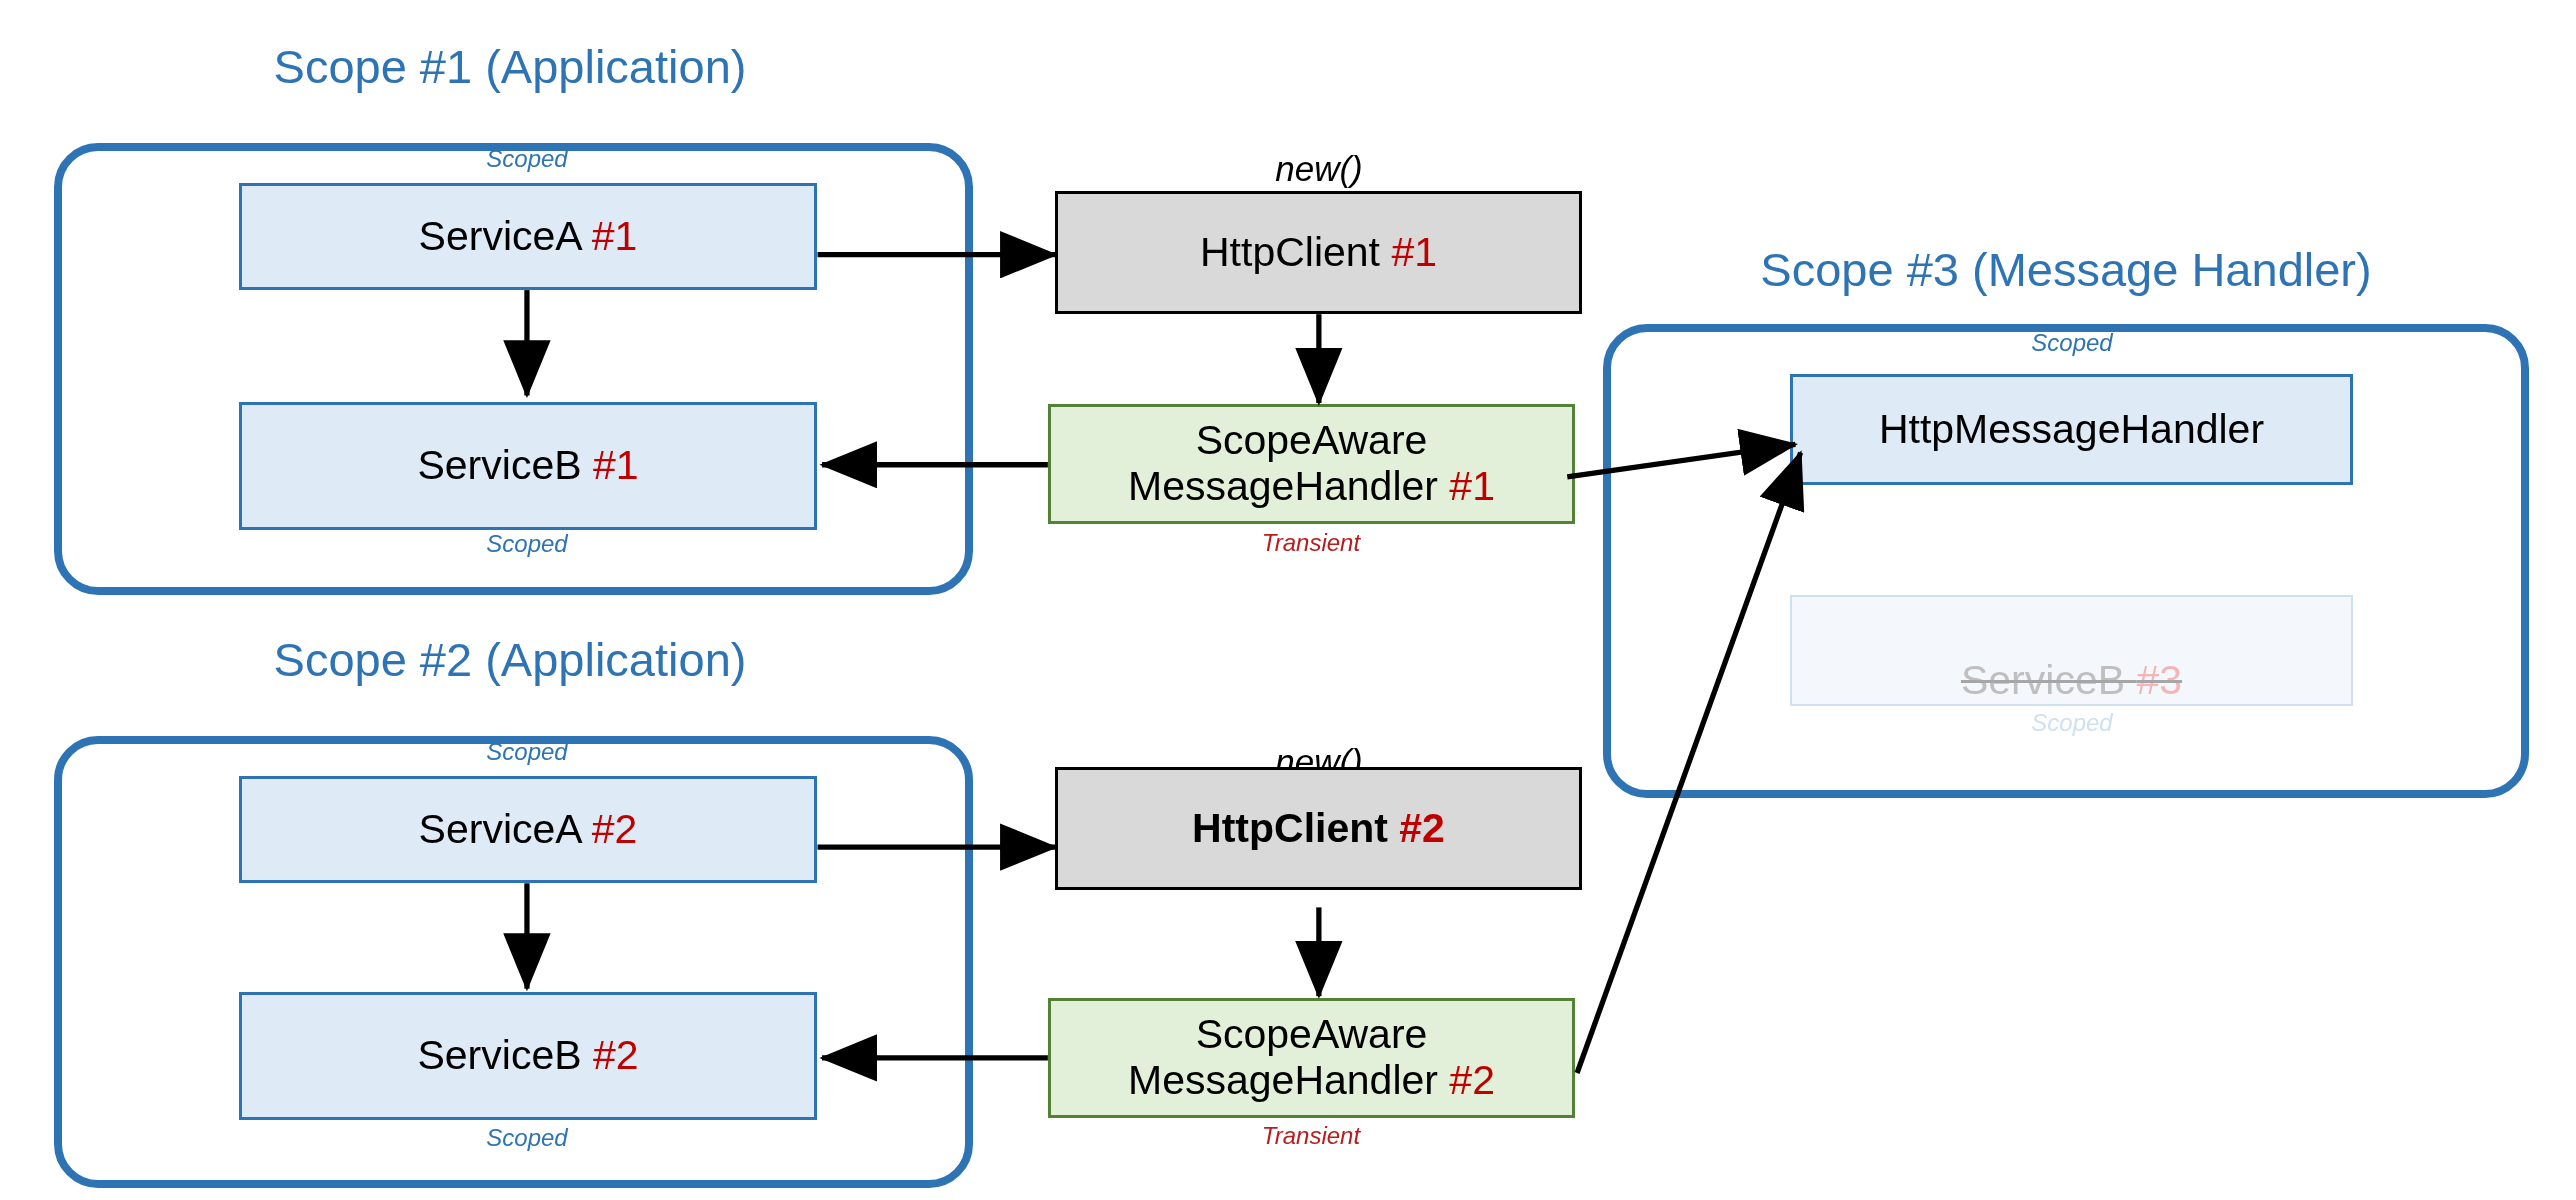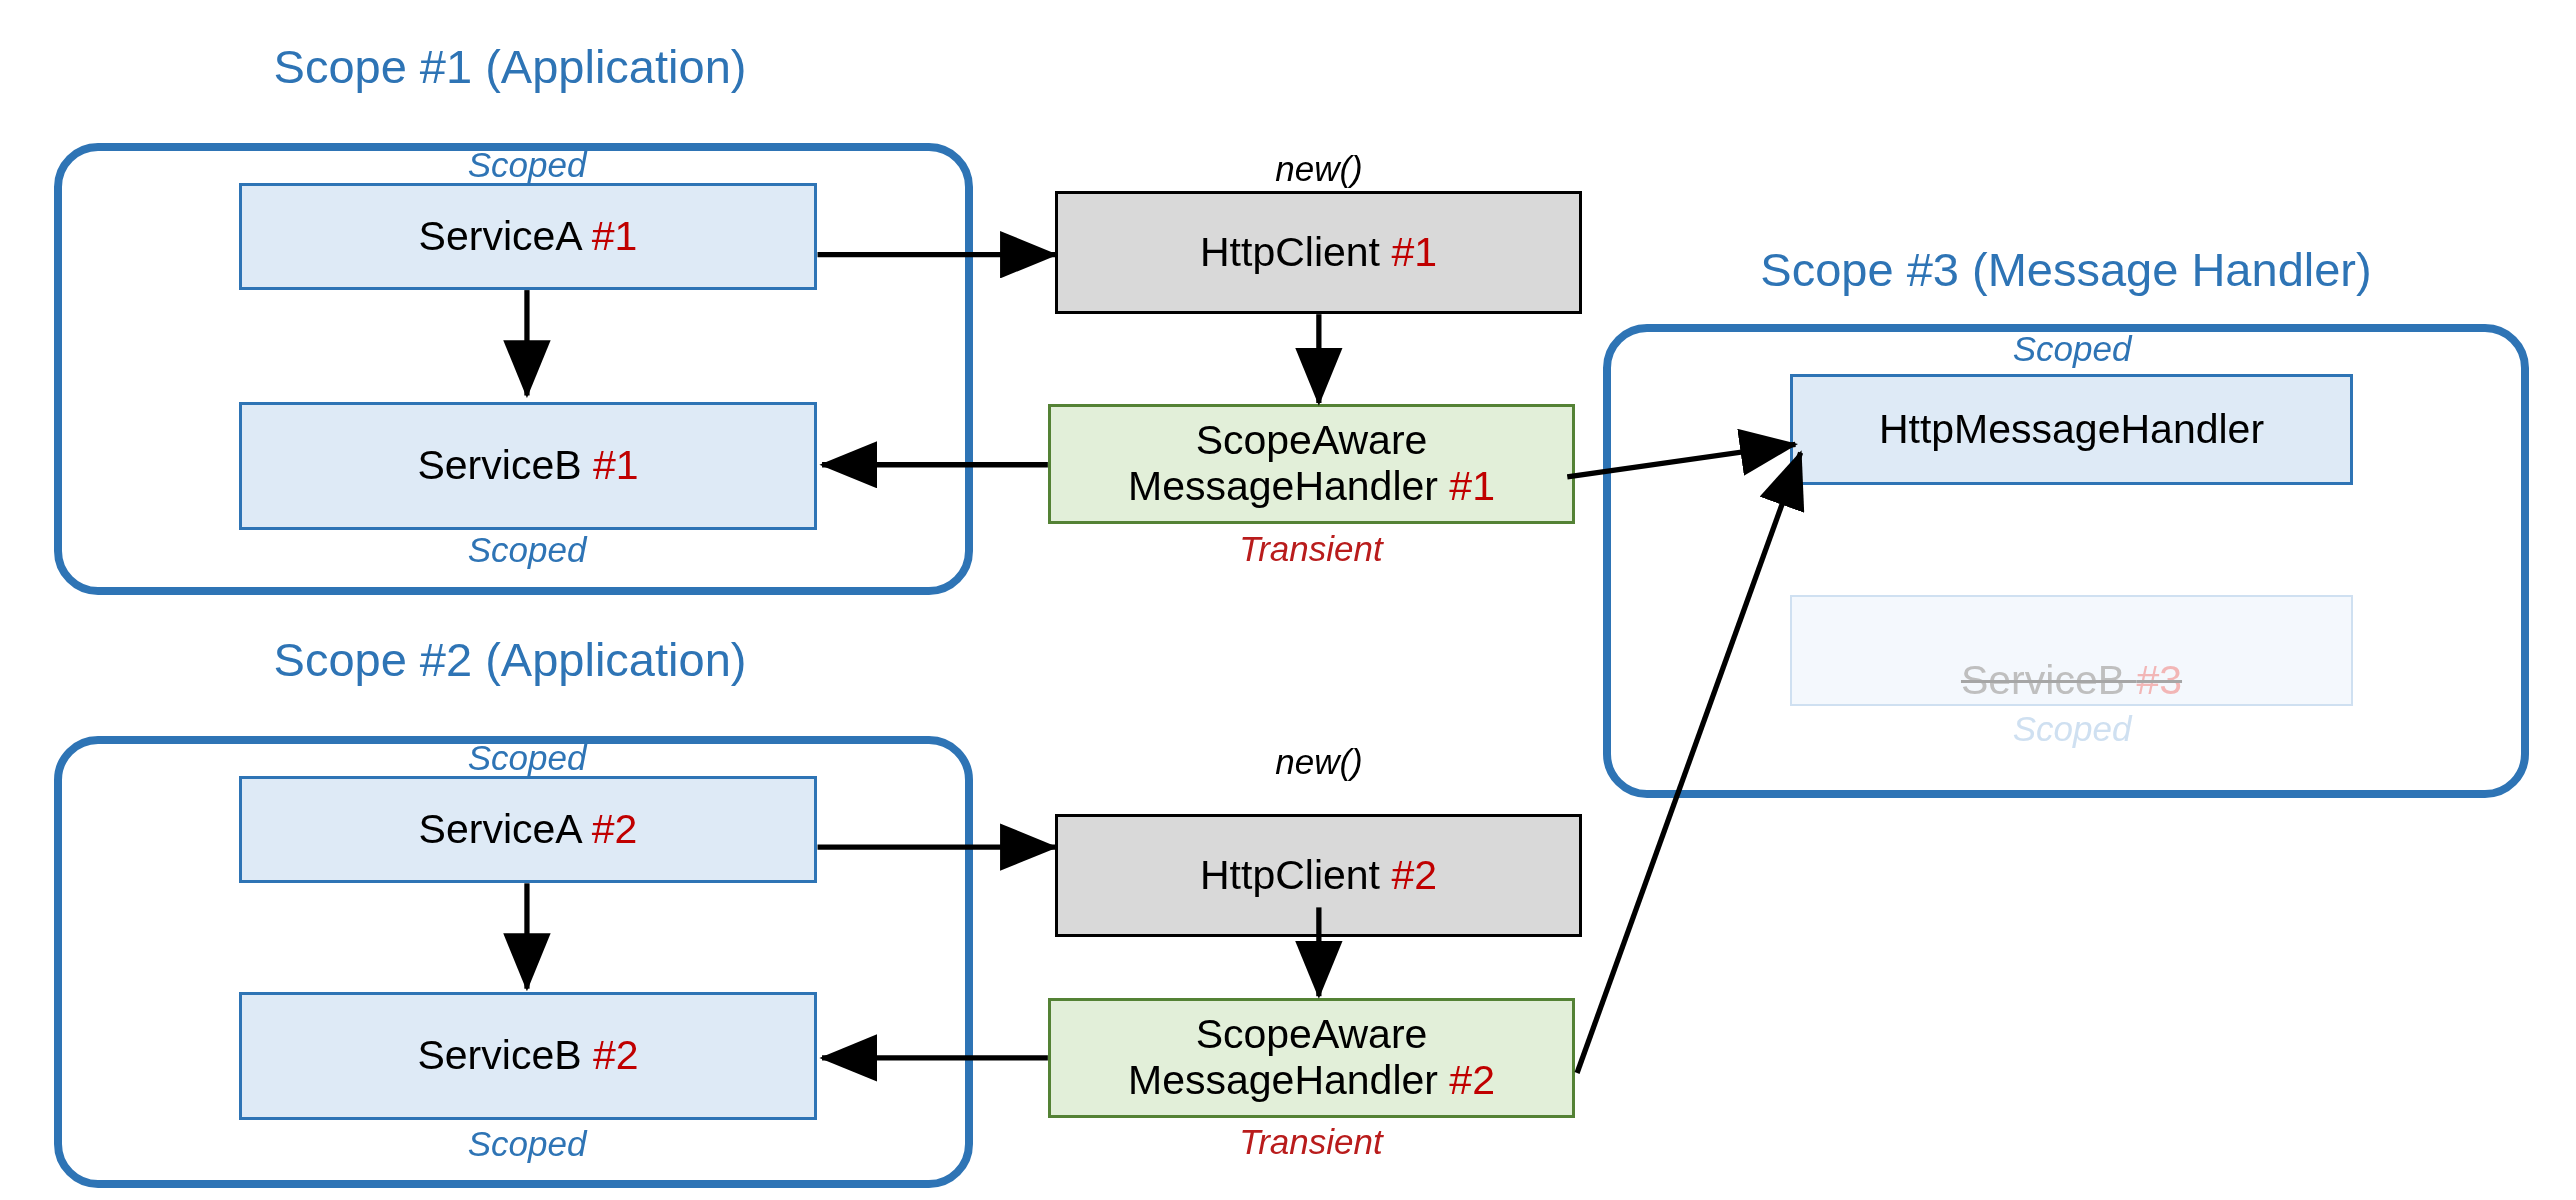--- a/index.html
+++ b/index.html
@@ -79,21 +79,21 @@
     text-decoration: line-through;
     text-decoration-color: #a6a6a6;
     text-decoration-thickness: 3px;
   }
   .node.ghost .idx { color: #f2b6b6; }
 
   
   .lifetime {
     position: absolute;
     font-style: italic;
-    font-size: 35px;
+    font-size: 24px;
     line-height: 1;
     white-space: nowrap;
     z-index: 4;
   }
   .lifetime.scoped { color: #2e74b5; }
   .lifetime.scoped-ghost { color: #cfe0f1; }
   .lifetime.transient { color: #b91c1c; }
   .lifetime.newcall { color: #000000; font-size: 35px; }
   .center-x { transform: translateX(-50%); }
 </style>
@@ -176,21 +176,21 @@
   <div class="node blue" style="left:239px; top:742px; width:578px; height:107px;">
     <span><span>ServiceA </span><span class="idx">#2</span></span>
   </div>
 
   <div class="node blue" style="left:239px; top:958px; width:578px; height:128px;">
     <span><span>ServiceB </span><span class="idx">#2</span></span>
   </div>
   <div class="lifetime scoped center-x" style="left:527px; top:1092px;">Scoped</div>
 
   <div class="lifetime newcall center-x" style="left:1319px; top:710px;">new()</div>
-  <div class="node gray" style="left:1055px; top:780px; width:527px; height:123px;">
+  <div class="node gray" style="left:1055px; top:733px; width:527px; height:123px;font-weight:bold;">
     <span><span>HttpClient </span><span class="idx">#2</span></span>
   </div>
 
   <div class="node green" style="left:1048px; top:964px; width:527px; height:120px;">
     <span>
       <span>ScopeAware</span><br>
       <span>MessageHandler </span><span class="idx">#2</span>
     </span>
   </div>
   <div class="lifetime transient center-x" style="left:1311px; top:1090px;">Transient</div>

